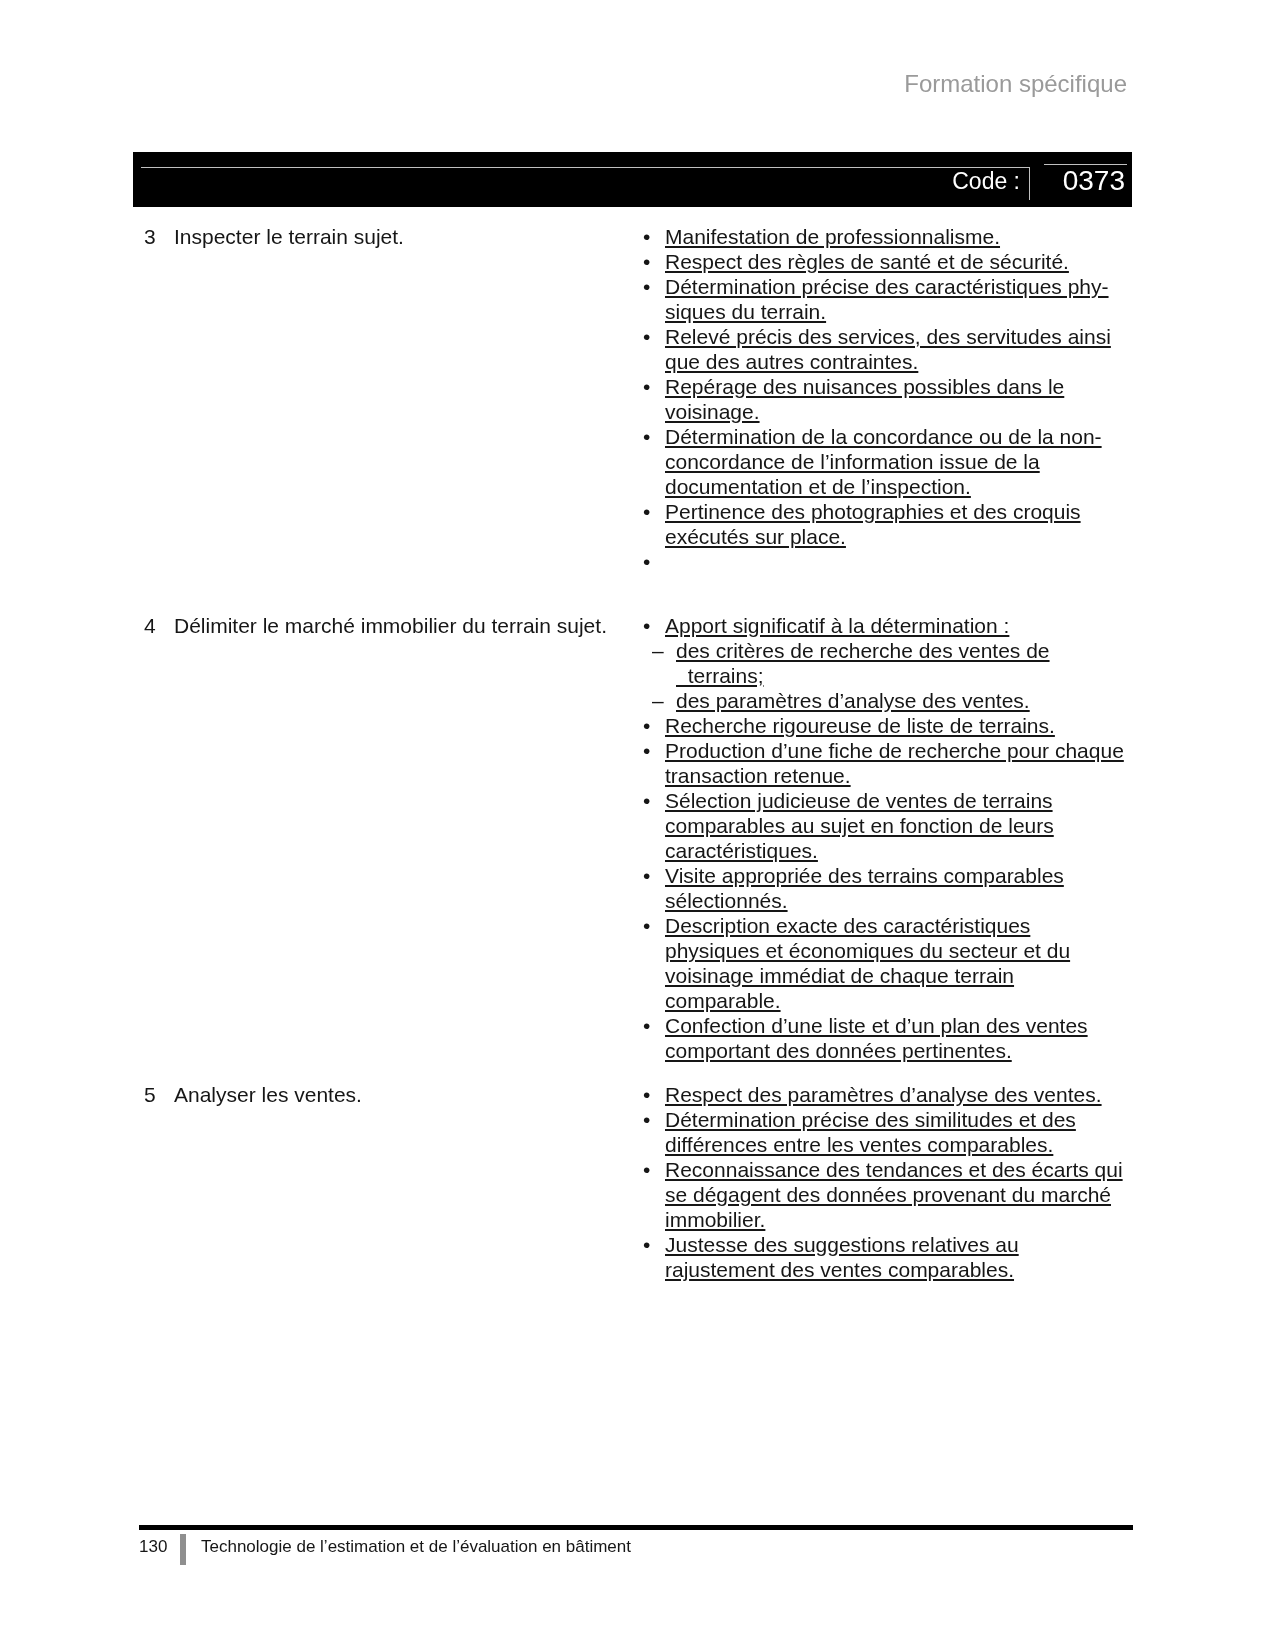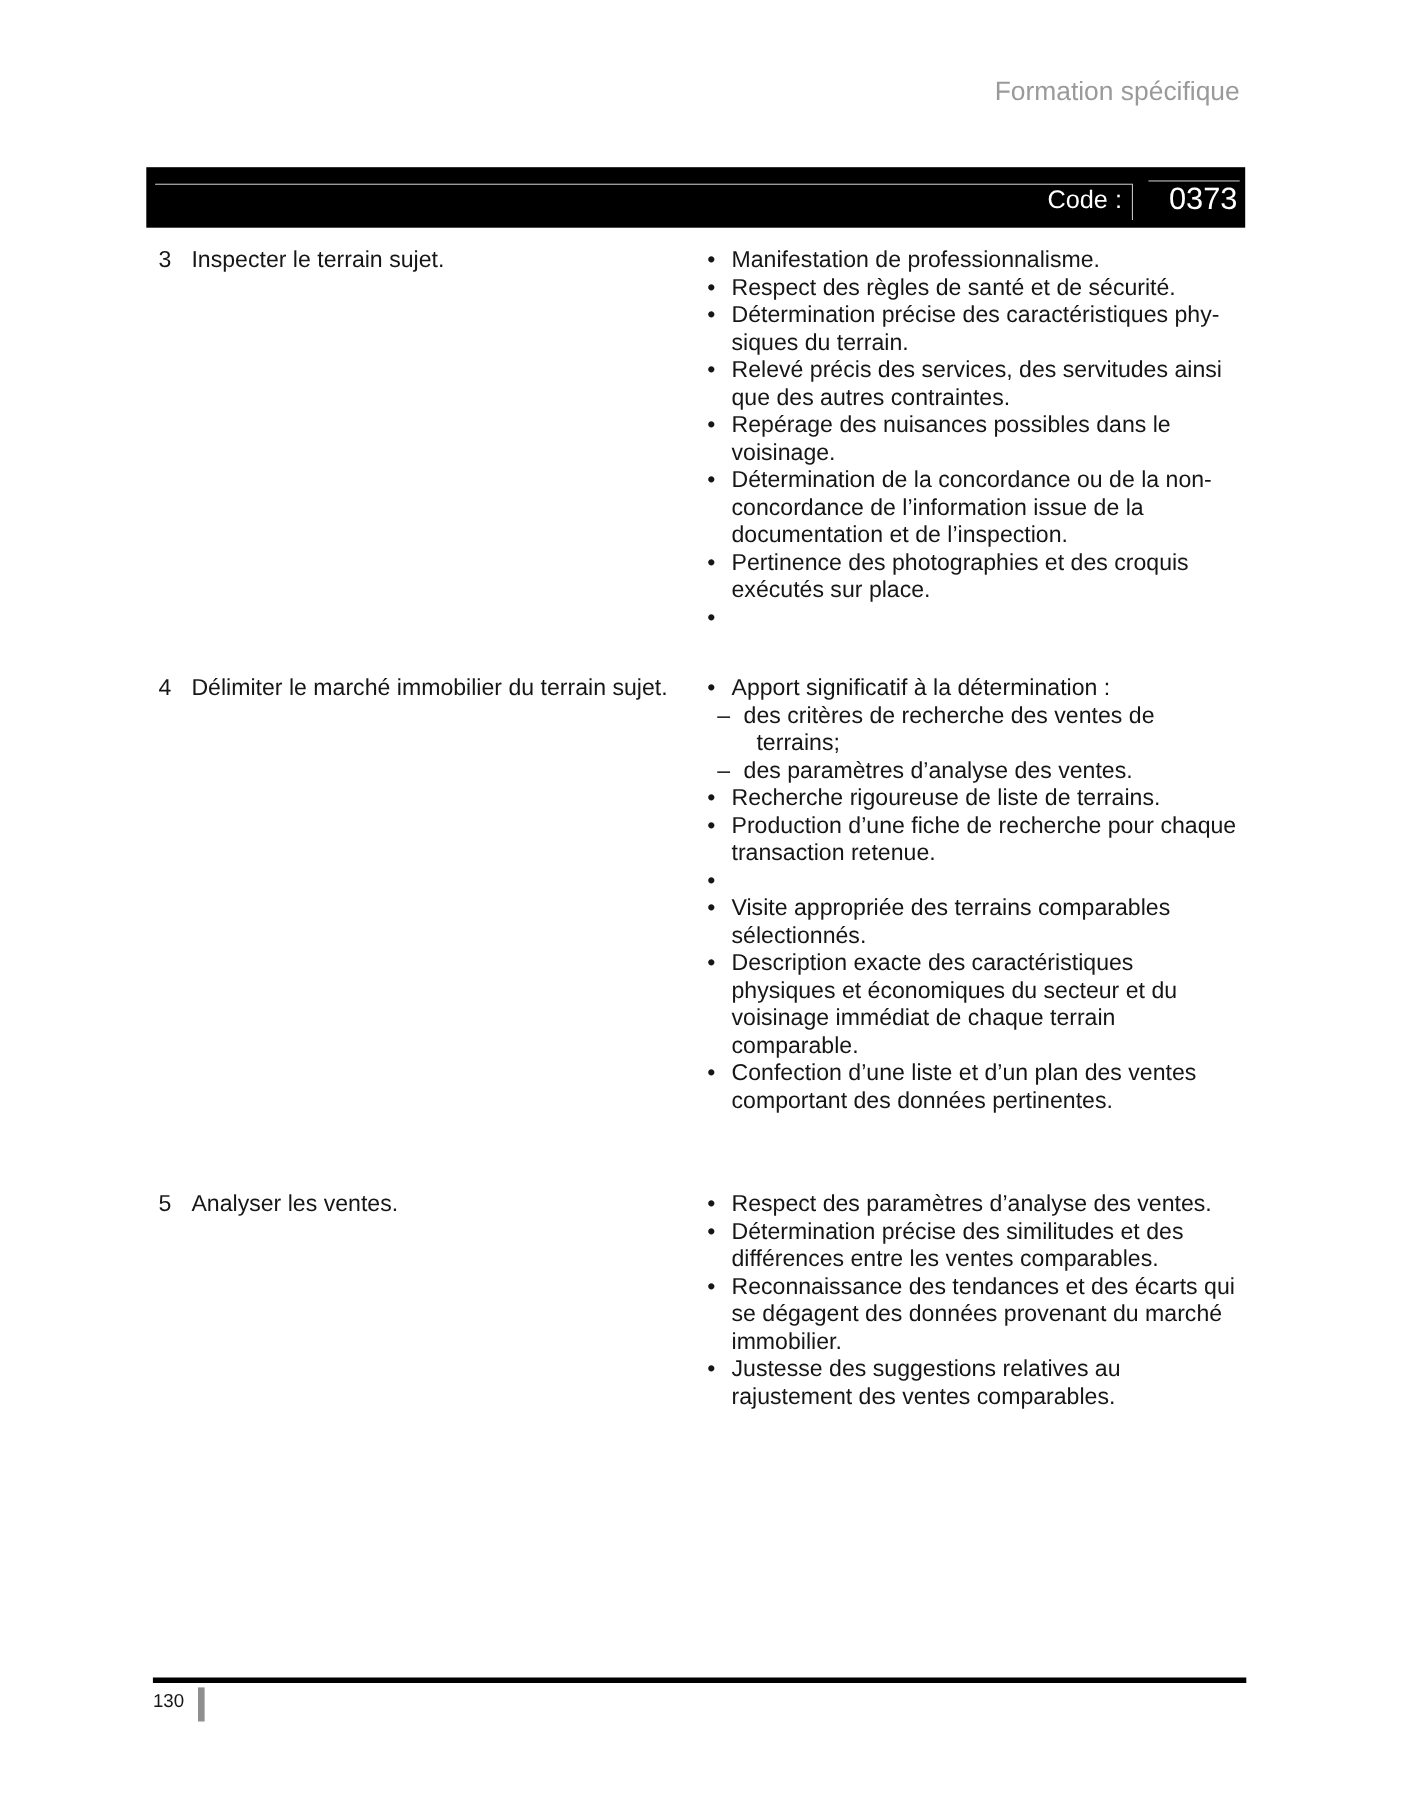--- a/index.html
+++ b/index.html
@@ -22,21 +22,21 @@
   .code-value{position:absolute;top:16px;right:7px;color:var(--bar-text,#fff);font-size:28px;line-height:26px;}
 
   .row{position:absolute;left:0;top:0;width:1275px;}
   .row-num{position:absolute;left:144px;top:0;font-size:21px;line-height:25px;}
   .row-title{position:absolute;left:174px;top:0;width:460px;font-size:21px;line-height:25px;}
   .row-items{position:absolute;left:643px;top:0;width:505px;font-size:21px;line-height:25px;}
   .item{display:flex;}
   .item .marker{flex:0 0 22px;}
   .item.dash{padding-left:9px;}
   .item.dash .marker{flex:0 0 24px;}
-  .itext{white-space:pre-line;}
+  .itext{white-space:pre-line;text-decoration:underline;}
 
   .footer-rule{position:absolute;left:139px;top:1525px;width:994px;height:5px;background:#000;}
   .page-num{position:absolute;left:139px;top:1537px;font-size:17px;line-height:20px;}
   .footer-vbar{position:absolute;left:180px;top:1534px;width:6px;height:31px;background:var(--footer-bar,#8f8f8f);}
   .footer-left{position:absolute;left:201px;top:1537px;font-size:17px;line-height:20px;}
   .footer-right{position:absolute;right:147px;top:1629px;font-size:17px;line-height:20px;}
 </style>
 </head>
 <body>
 
@@ -118,20 +118,23 @@
             <span class="marker">•</span>
             <span class="itext">Recherche rigoureuse de liste de terrains.</span>
           </div>
           <div class="item bullet">
             <span class="marker">•</span>
             <span class="itext">Production d’une fiche de recherche pour chaque
 transaction retenue.</span>
           </div>
           <div class="item bullet">
             <span class="marker">•</span>
+            <span class="itext">Sélection judicieuse de ventes de terrains
+comparables au sujet en fonction de leurs
+caractéristiques.</span>
           </div>
           <div class="item bullet">
             <span class="marker">•</span>
             <span class="itext">Visite appropriée des terrains comparables
 sélectionnés.</span>
           </div>
           <div class="item bullet">
             <span class="marker">•</span>
             <span class="itext">Description exacte des caractéristiques
 physiques et économiques du secteur et du
@@ -170,15 +173,16 @@
             <span class="itext">Justesse des suggestions relatives au
 rajustement des ventes comparables.</span>
           </div>
         </div>
   </div>
 </div>
 
   <div class="footer-rule"></div>
   <span class="page-num">130</span>
   <span class="footer-vbar"></span>
+  <span class="footer-left">Technologie de l’estimation et de l’évaluation en bâtiment</span>
   <span class="footer-right">Voie de spécialisation B – Évaluation immobilière</span>
 
 </div>
 
 </body></html>

